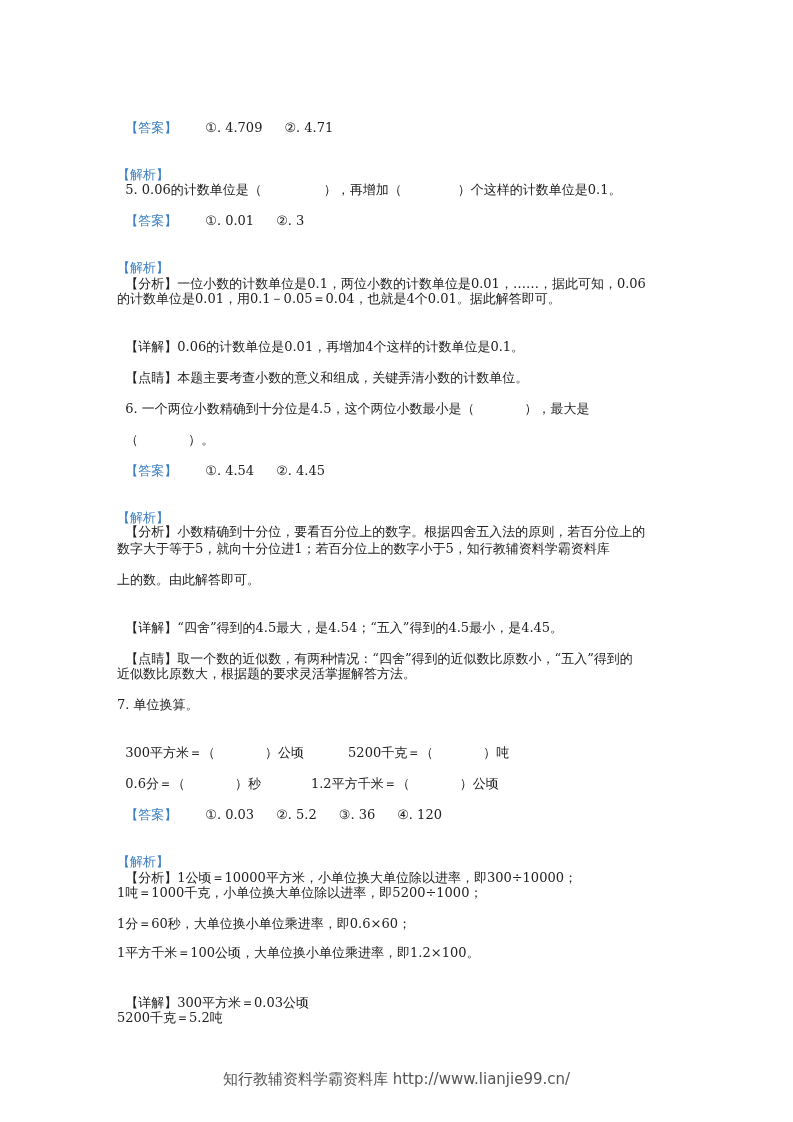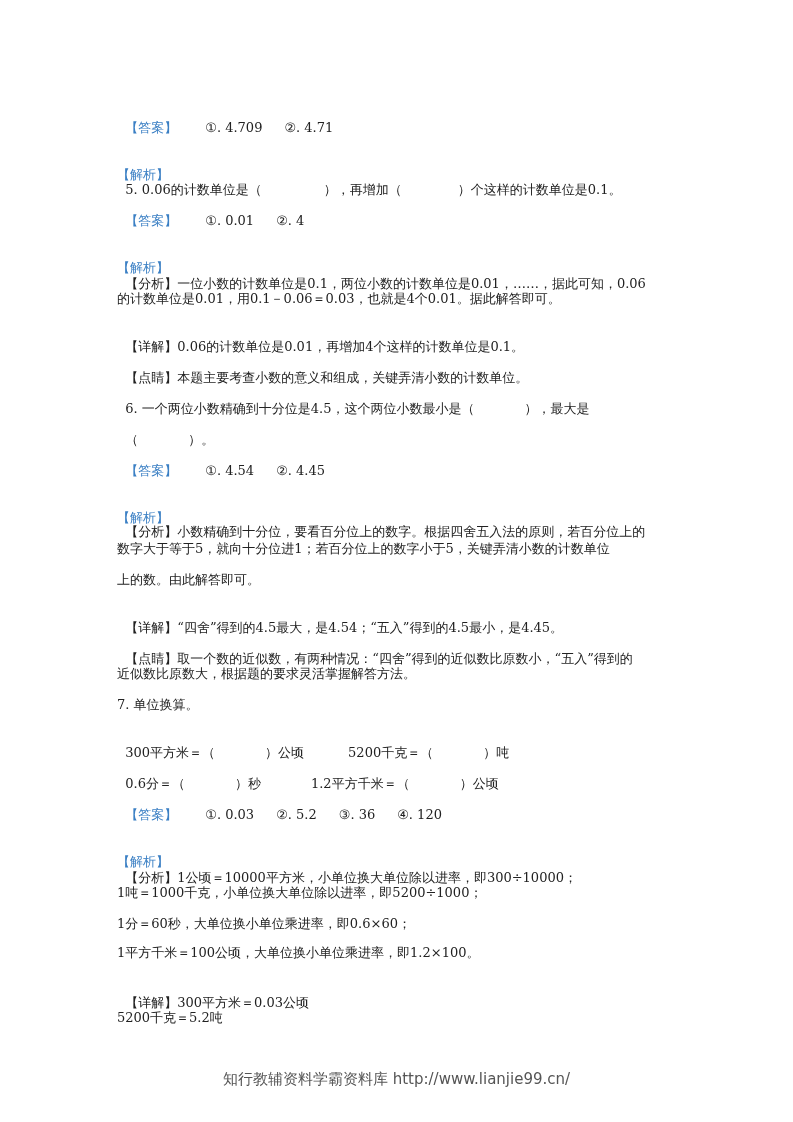--- a/index.html
+++ b/index.html
@@ -23,48 +23,48 @@
 
 <div class="line" style="top:104px">
   <span class="tag">【答案】</span><span class="ans"><span class="item">①. 4.709</span><span class="item">②. 4.71</span></span>
 </div>
 <div class="line tag" style="top:135px">【解析】</div>
 
 <div class="line" style="top:166px">
   <span>5. 0.06的计数单位是（</span><span class="blank" style="width:62px"></span><span>），再增加（</span><span class="blank" style="width:56px"></span><span>）个这样的计数单位是0.1。</span>
 </div>
 <div class="line" style="top:197px">
-  <span class="tag">【答案】</span><span class="ans"><span class="item">①. 0.01</span><span class="item">②. 4</span></span>
+  <span class="tag">【答案】</span><span class="ans"><span class="item">①. 0.01</span><span class="item">②. 3</span></span>
 </div>
 <div class="line tag" style="top:228px">【解析】</div>
 <div class="line" style="top:260px">
   <span>【分析】</span><span>一位小数的计数单位是0.1，两位小数的计数单位是0.01，……，据此可知，0.06</span>
 </div>
-<div class="line" style="top:291px">的计数单位是0.01，用0.1－0.06＝0.03，也就是4个0.01。据此解答即可。</div>
+<div class="line" style="top:291px">的计数单位是0.01，用0.1－0.05＝0.04，也就是4个0.01。据此解答即可。</div>
 <div class="line" style="top:323px">
   <span>【详解】</span><span>0.06的计数单位是0.01，再增加4个这样的计数单位是0.1。</span>
 </div>
 <div class="line" style="top:354px">
   <span>【点睛】</span><span>本题主要考查小数的意义和组成，关键弄清小数的计数单位。</span>
 </div>
 
 <div class="line" style="top:385px">
   <span>6. 一个两位小数精确到十分位是4.5，这个两位小数最小是（</span><span class="blank" style="width:50px"></span><span>），最大是</span>
 </div>
 <div class="line" style="top:416px">
   <span>（</span><span class="blank" style="width:50px"></span><span>）。</span>
 </div>
 <div class="line" style="top:447px">
   <span class="tag">【答案】</span><span class="ans"><span class="item">①. 4.54</span><span class="item">②. 4.45</span></span>
 </div>
 <div class="line tag" style="top:478px">【解析】</div>
 <div class="line" style="top:508px">
   <span>【分析】</span><span>小数精确到十分位，要看百分位上的数字。根据四舍五入法的原则，若百分位上的</span>
 </div>
-<div class="line" style="top:541px">数字大于等于5，就向十分位进1；若百分位上的数字小于5，关键弄清小数的计数单位</div>
+<div class="line" style="top:541px">数字大于等于5，就向十分位进1；若百分位上的数字小于5，知行教辅资料学霸资料库</div>
 <div class="line" style="top:572px">上的数。由此解答即可。</div>
 <div class="line" style="top:604px">
   <span>【详解】</span><span>“四舍”得到的4.5最大，是4.54；“五入”得到的4.5最小，是4.45。</span>
 </div>
 <div class="line" style="top:635px">
   <span>【点睛】</span><span>取一个数的近似数，有两种情况：“四舍”得到的近似数比原数小，“五入”得到的</span>
 </div>
 <div class="line" style="top:666px">近似数比原数大，根据题的要求灵活掌握解答方法。</div>
 
 <div class="line" style="top:697px">7. 单位换算。</div>

